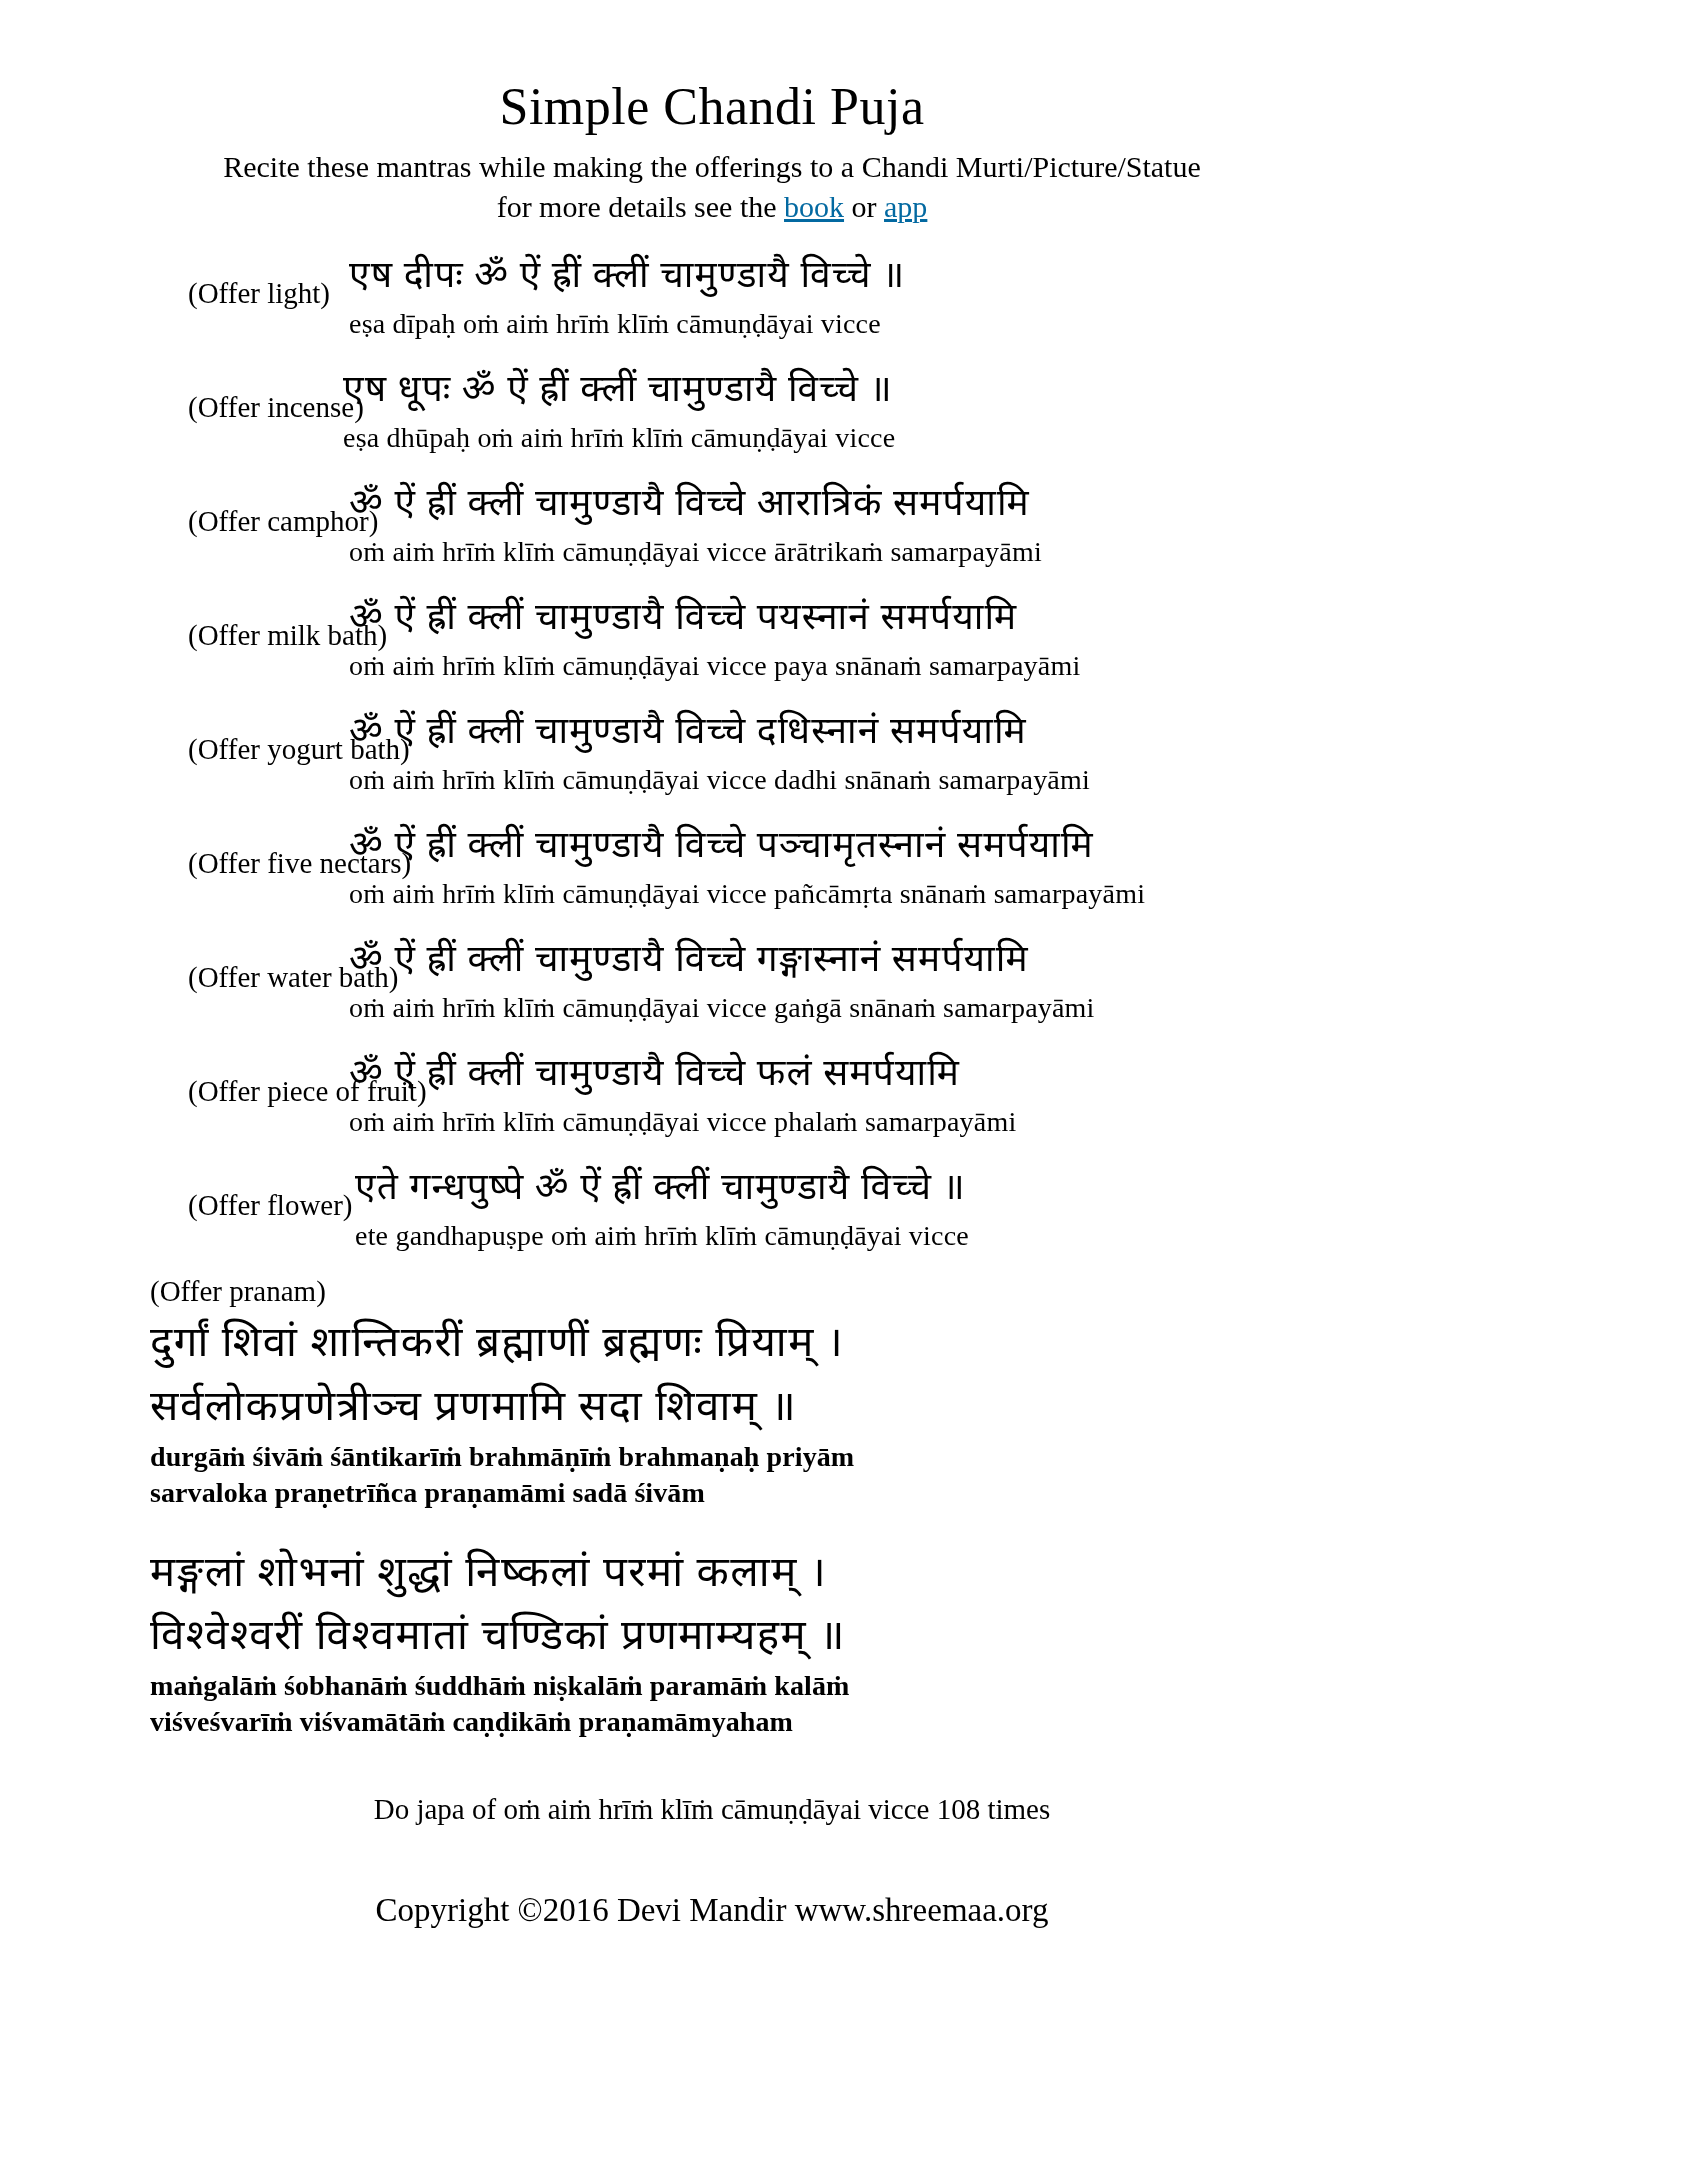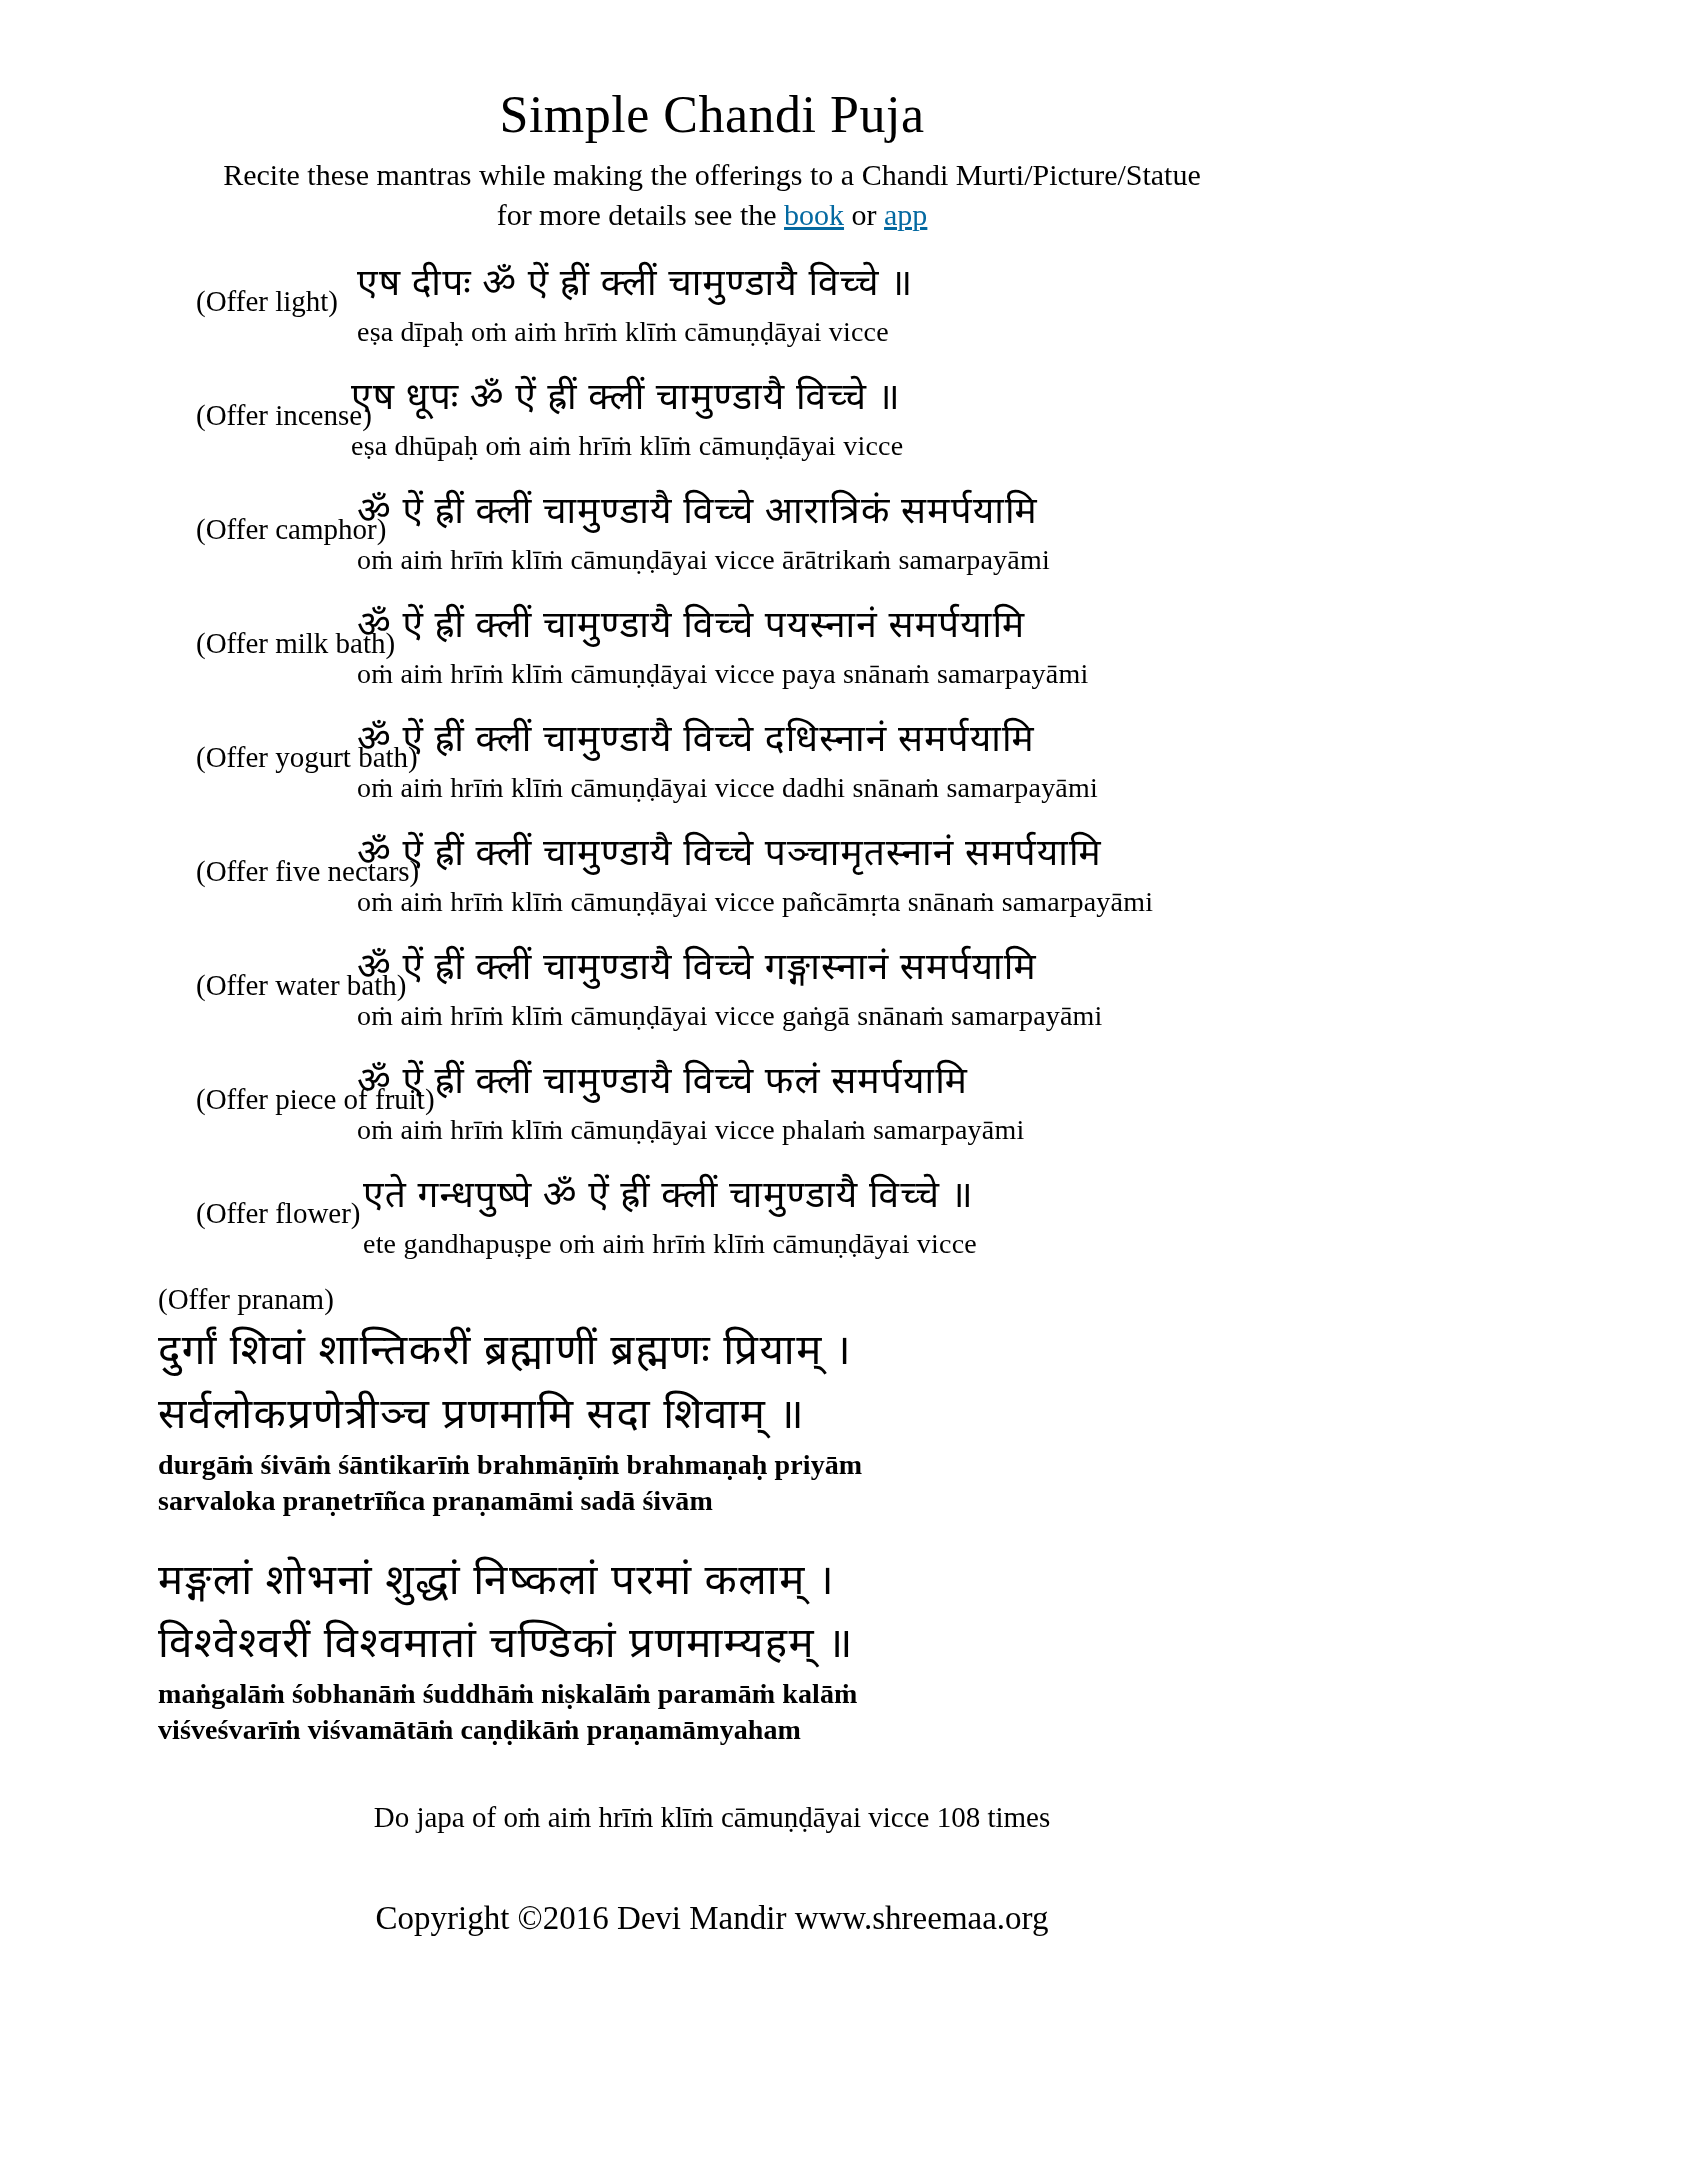--- a/index.html
+++ b/index.html
@@ -12,21 +12,21 @@
     width: 1683px;
     height: 2178px;
     font-family: "Liberation Serif", "DejaVu Serif", serif;
     color: #000000;
     position: relative;
     overflow: hidden;
   }
   .page {
     width: 1424px;
     height: 2178px;
-    padding: 8px;
+    padding: 0;
     box-sizing: border-box;
     position: relative;
   }
 
   
   .header {
     text-align: center;
     padding-top: 81px;
   }
   .doc-title {

